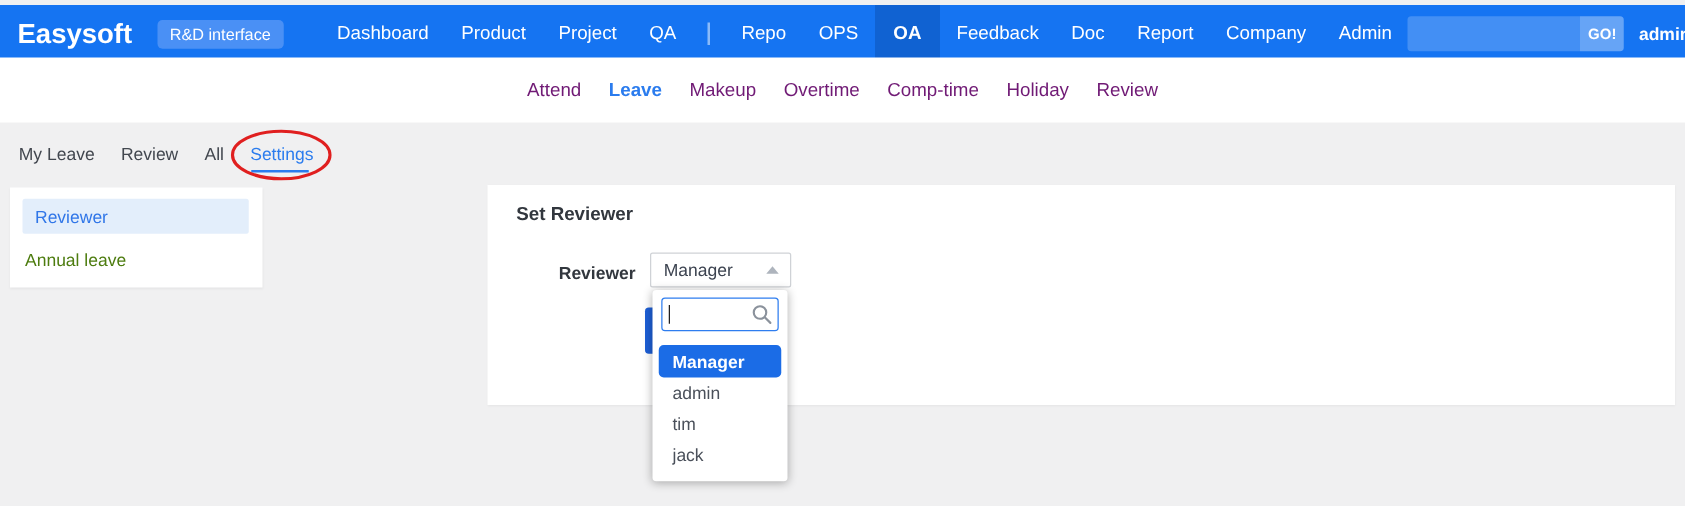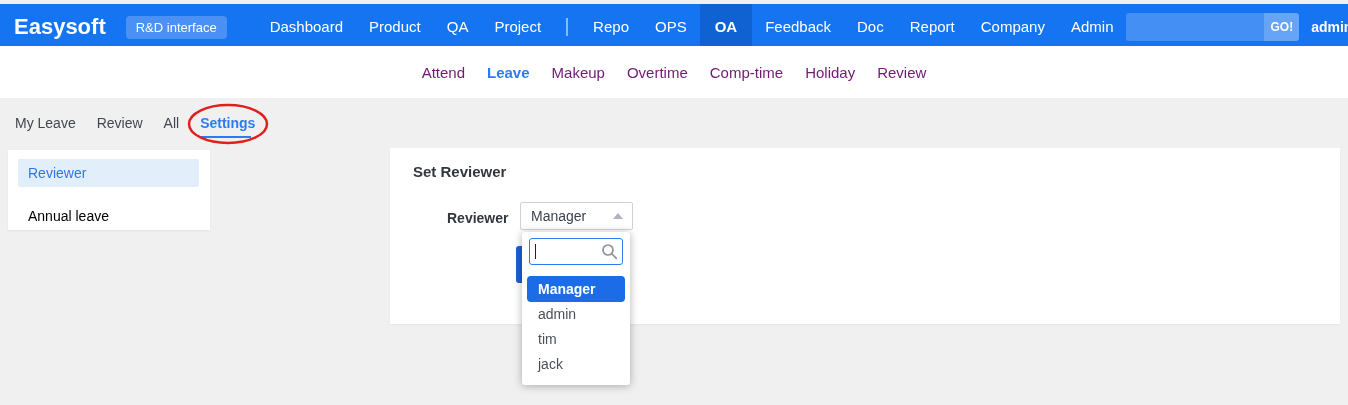--- a/index.html
+++ b/index.html
@@ -55,42 +55,42 @@
   }
   .subnav .sitem { padding: 0 11px; font-size: 15px; color: #701a75; cursor: pointer; white-space: nowrap; }
   .subnav .sitem.active { color: var(--accent, #2b7cee); font-weight: bold; text-align: right; }
 
   
   .tabs {
     position: absolute; top: 98px; left: 0; height: 50px;
     display: flex; align-items: center; padding-left: 15px;
   }
   .tab { font-size: 14px; color: #42474f; margin-right: 21px; cursor: pointer; white-space: nowrap; }
-  .tab.active { color: var(--accent, #2b7cee); font-weight: bold; position: relative; }
+  .tab.active { color: var(--accent, #2b7cee); font-weight: normal; position: relative; }
   .tab-underline {
     position: absolute; left: 1px; right: 4px; bottom: -7px; height: 2px;
     background: var(--accent, #2b7cee);
   }
   .annotation-ellipse {
     position: absolute; left: 50%; top: 54%;
     transform: translate(-50%, -50%);
     overflow: visible; pointer-events: none;
   }
 
   
   .sidebar {
     position: absolute; left: 8px; top: 150px; width: 202px; height: 80px;
     background: #fff; box-shadow: 0 1px 2px rgba(0,0,0,.05);
   }
   .side-item { font-size: 14px; cursor: pointer; }
   .side-item.selected {
     margin: 9px 11px 0 10px; height: 28px; line-height: 28px;
     background: #e3eefb; border-radius: 2px; color: #3076e8; padding-left: 10px;
   }
-  .side-item.plain { margin-top: 19px; padding-left: 20px; color: #000000; line-height: 20px; }
+  .side-item.plain { margin-top: 11px; padding-left: 12px; color: #4d7c0f; line-height: 20px; }
 
   
   .card {
     position: absolute; left: 390px; top: 148px; width: 950px; height: 176px;
     background: #fff; box-shadow: 0 1px 2px rgba(0,0,0,.05);
   }
   .card-title { position: absolute; left: 23px; top: 15px; font-size: 15px; font-weight: bold; color: #32373e; }
   .form-label { position: absolute; left: 57px; top: 62px; font-size: 14px; font-weight: bold; color: #32373e; }
 
   .select-trigger {
@@ -140,22 +140,22 @@
 </head>
 <body>
 
 <div class="header">
   <div class="brand">Easysoft</div>
   <div class="badge">R&amp;D interface</div>
 
   <div class="hnav">
     <div class="hitem">Dashboard</div>
     <div class="hitem">Product</div>
+    <div class="hitem">Project</div>
     <div class="hitem">QA</div>
-    <div class="hitem">Project</div>
     <div class="hdivider"></div>
     <div class="hitem">Repo</div>
     <div class="hitem">OPS</div>
     <div class="hitem active">OA</div>
     <div class="hitem">Feedback</div>
     <div class="hitem">Doc</div>
     <div class="hitem">Report</div>
     <div class="hitem">Company</div>
     <div class="hitem">Admin</div>
   </div>

